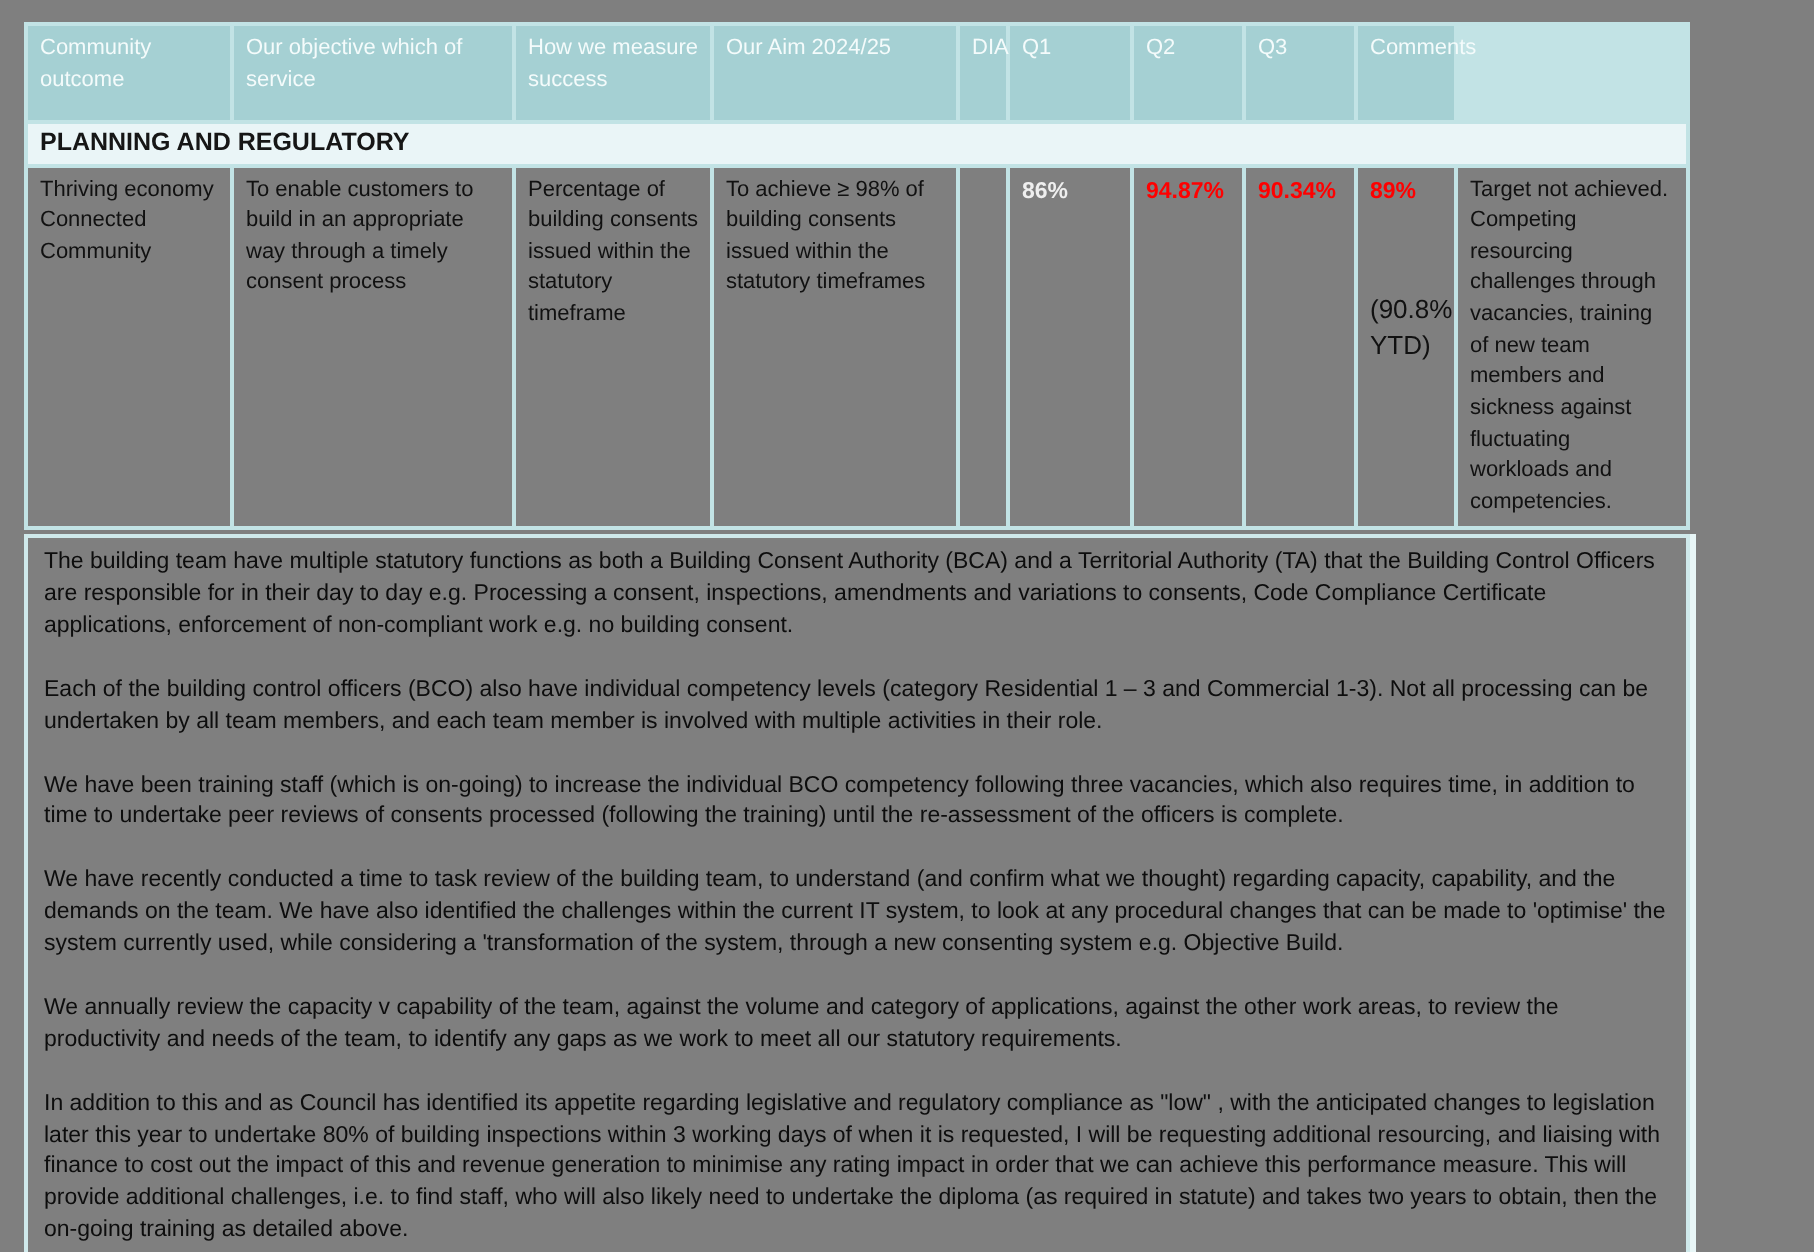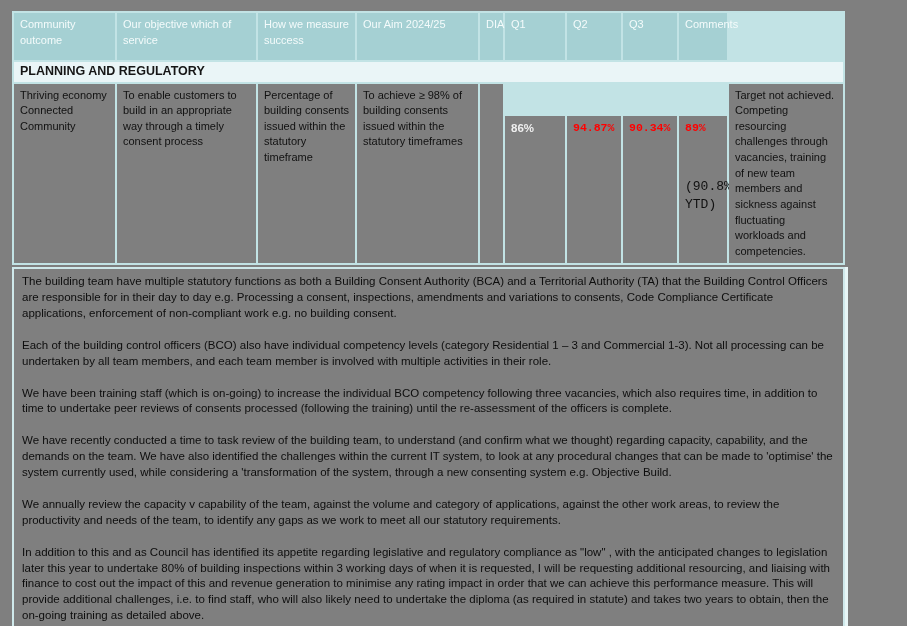--- a/index.html
+++ b/index.html
@@ -25,22 +25,22 @@
   .cell { padding: 4px 6px; font-size: 11px; line-height: 1.42; color: #111; }
   .header-row .cell {
     background: #a5d0d3; color: #f4fbfb; min-height: 39px;
   }
   .section-band {
     background: #eaf5f7; color: #161616;
     font-size: 12.5px; font-weight: 700;
     padding: 2px 6px; line-height: 1.25;
   }
   .data-row .cell { background: #7f7f7f; min-height: 121px; }
-  .val { font-weight: 700; font-size: 11.5px; margin-top: 32px; }
-  .red { color: #ff0000; font-family: Liberation Mono, monospace; }
+  .val { font-weight: 700; font-size: 11.5px; }
+  .red { color: #ff0000; }
   .white { color: #efefef; }
   .q3-note { color: #111; margin-top: 42px; font-weight: 400; font-size: 13px; }
 
   
   .narrative {
     margin-top: 2px;
     background: #7f7f7f;
     border: 2px solid #cfe9eb;
     box-shadow: 0 4px 0 -1px #27e3ea, 3px 0 0 0 #e8f6f7;
     min-height: 368px;

